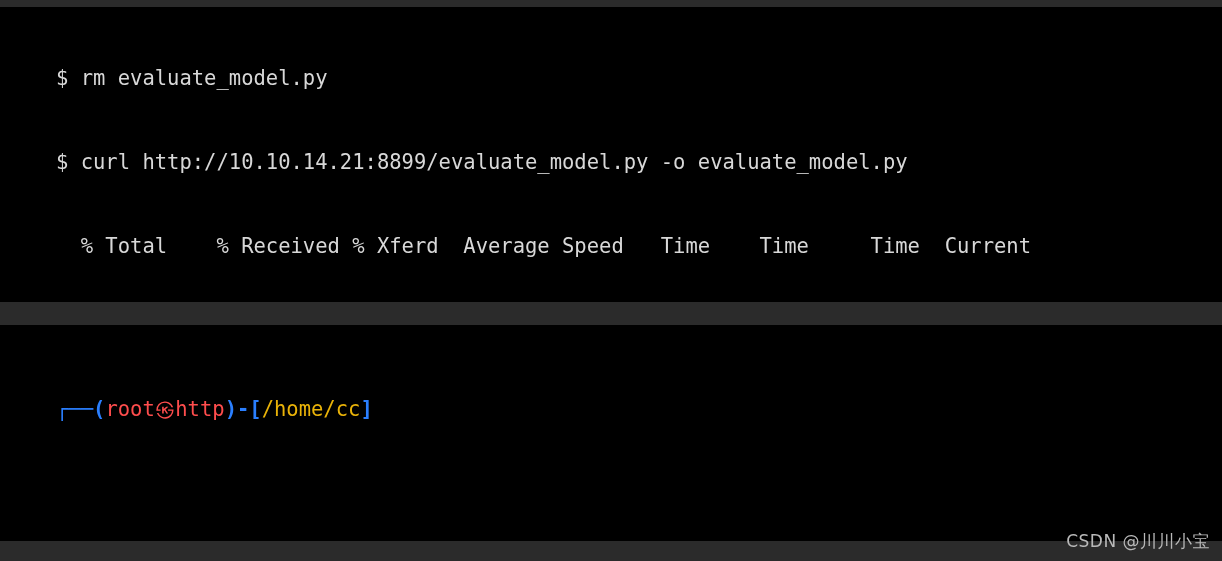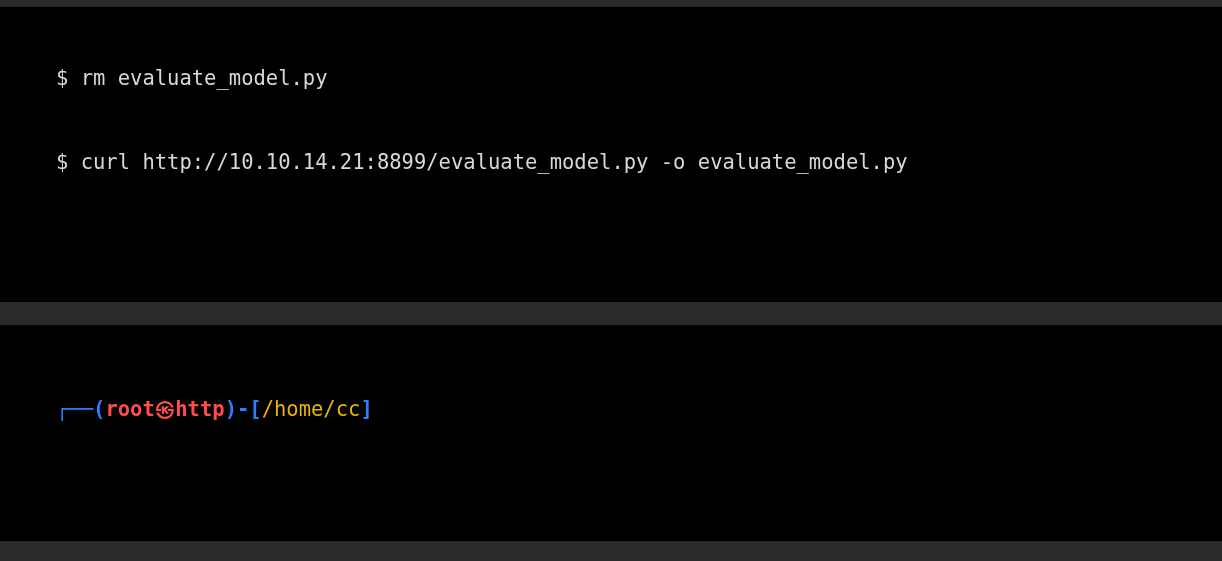--- a/index.html
+++ b/index.html
@@ -75,21 +75,21 @@
   }
   .pane-top .term { top: 1px; }
   .pane-bottom .term { top: -14px; }
   .line {
     height: 28px;
     white-space: pre;
     margin-left: 48px;
   }
   
   .c-white   { color: #d8d8d8; }
-  .c-red     { color: #ff4d4d; font-weight: bold; }
+  .c-red     { color: #ff4d4d; font-weight: normal; }
   .c-blue    { color: #2a7fff; font-weight: bold; }
   .c-cyan    { color: #13a8a8; }
   .c-green   { color: #0f7b14; }
   .c-boldwhite { color: #eab308; font-weight: normal; }
   
   .watermark {
     position: absolute;
     right: 12px;
     top: 530px;
     font-family: "DejaVu Sans", "Liberation Sans", sans-serif;
@@ -103,20 +103,21 @@
 <body>
 
 <div class="screen">
 
   <div class="chrome-top"></div>
 
   <div class="pane pane-top">
     <div class="term">
       <div class="line c-white">$ rm evaluate_model.py</div>
       <div class="line c-white">$ curl http://10.10.14.21:8899/evaluate_model.py -o evaluate_model.py</div>
+      <div class="line c-white">  % Total    % Received % Xferd  Average Speed   Time    Time     Time  Current</div>
       
       
       
       
       
       
       
       
     </div>
   </div>
@@ -133,14 +134,15 @@
       
       
       
       
       
     </div>
   </div>
 
   <div class="chrome-bottom"></div>
 
+  <div class="watermark">CSDN @川川小宝</div>
 
 </div>
 
 </body></html>

